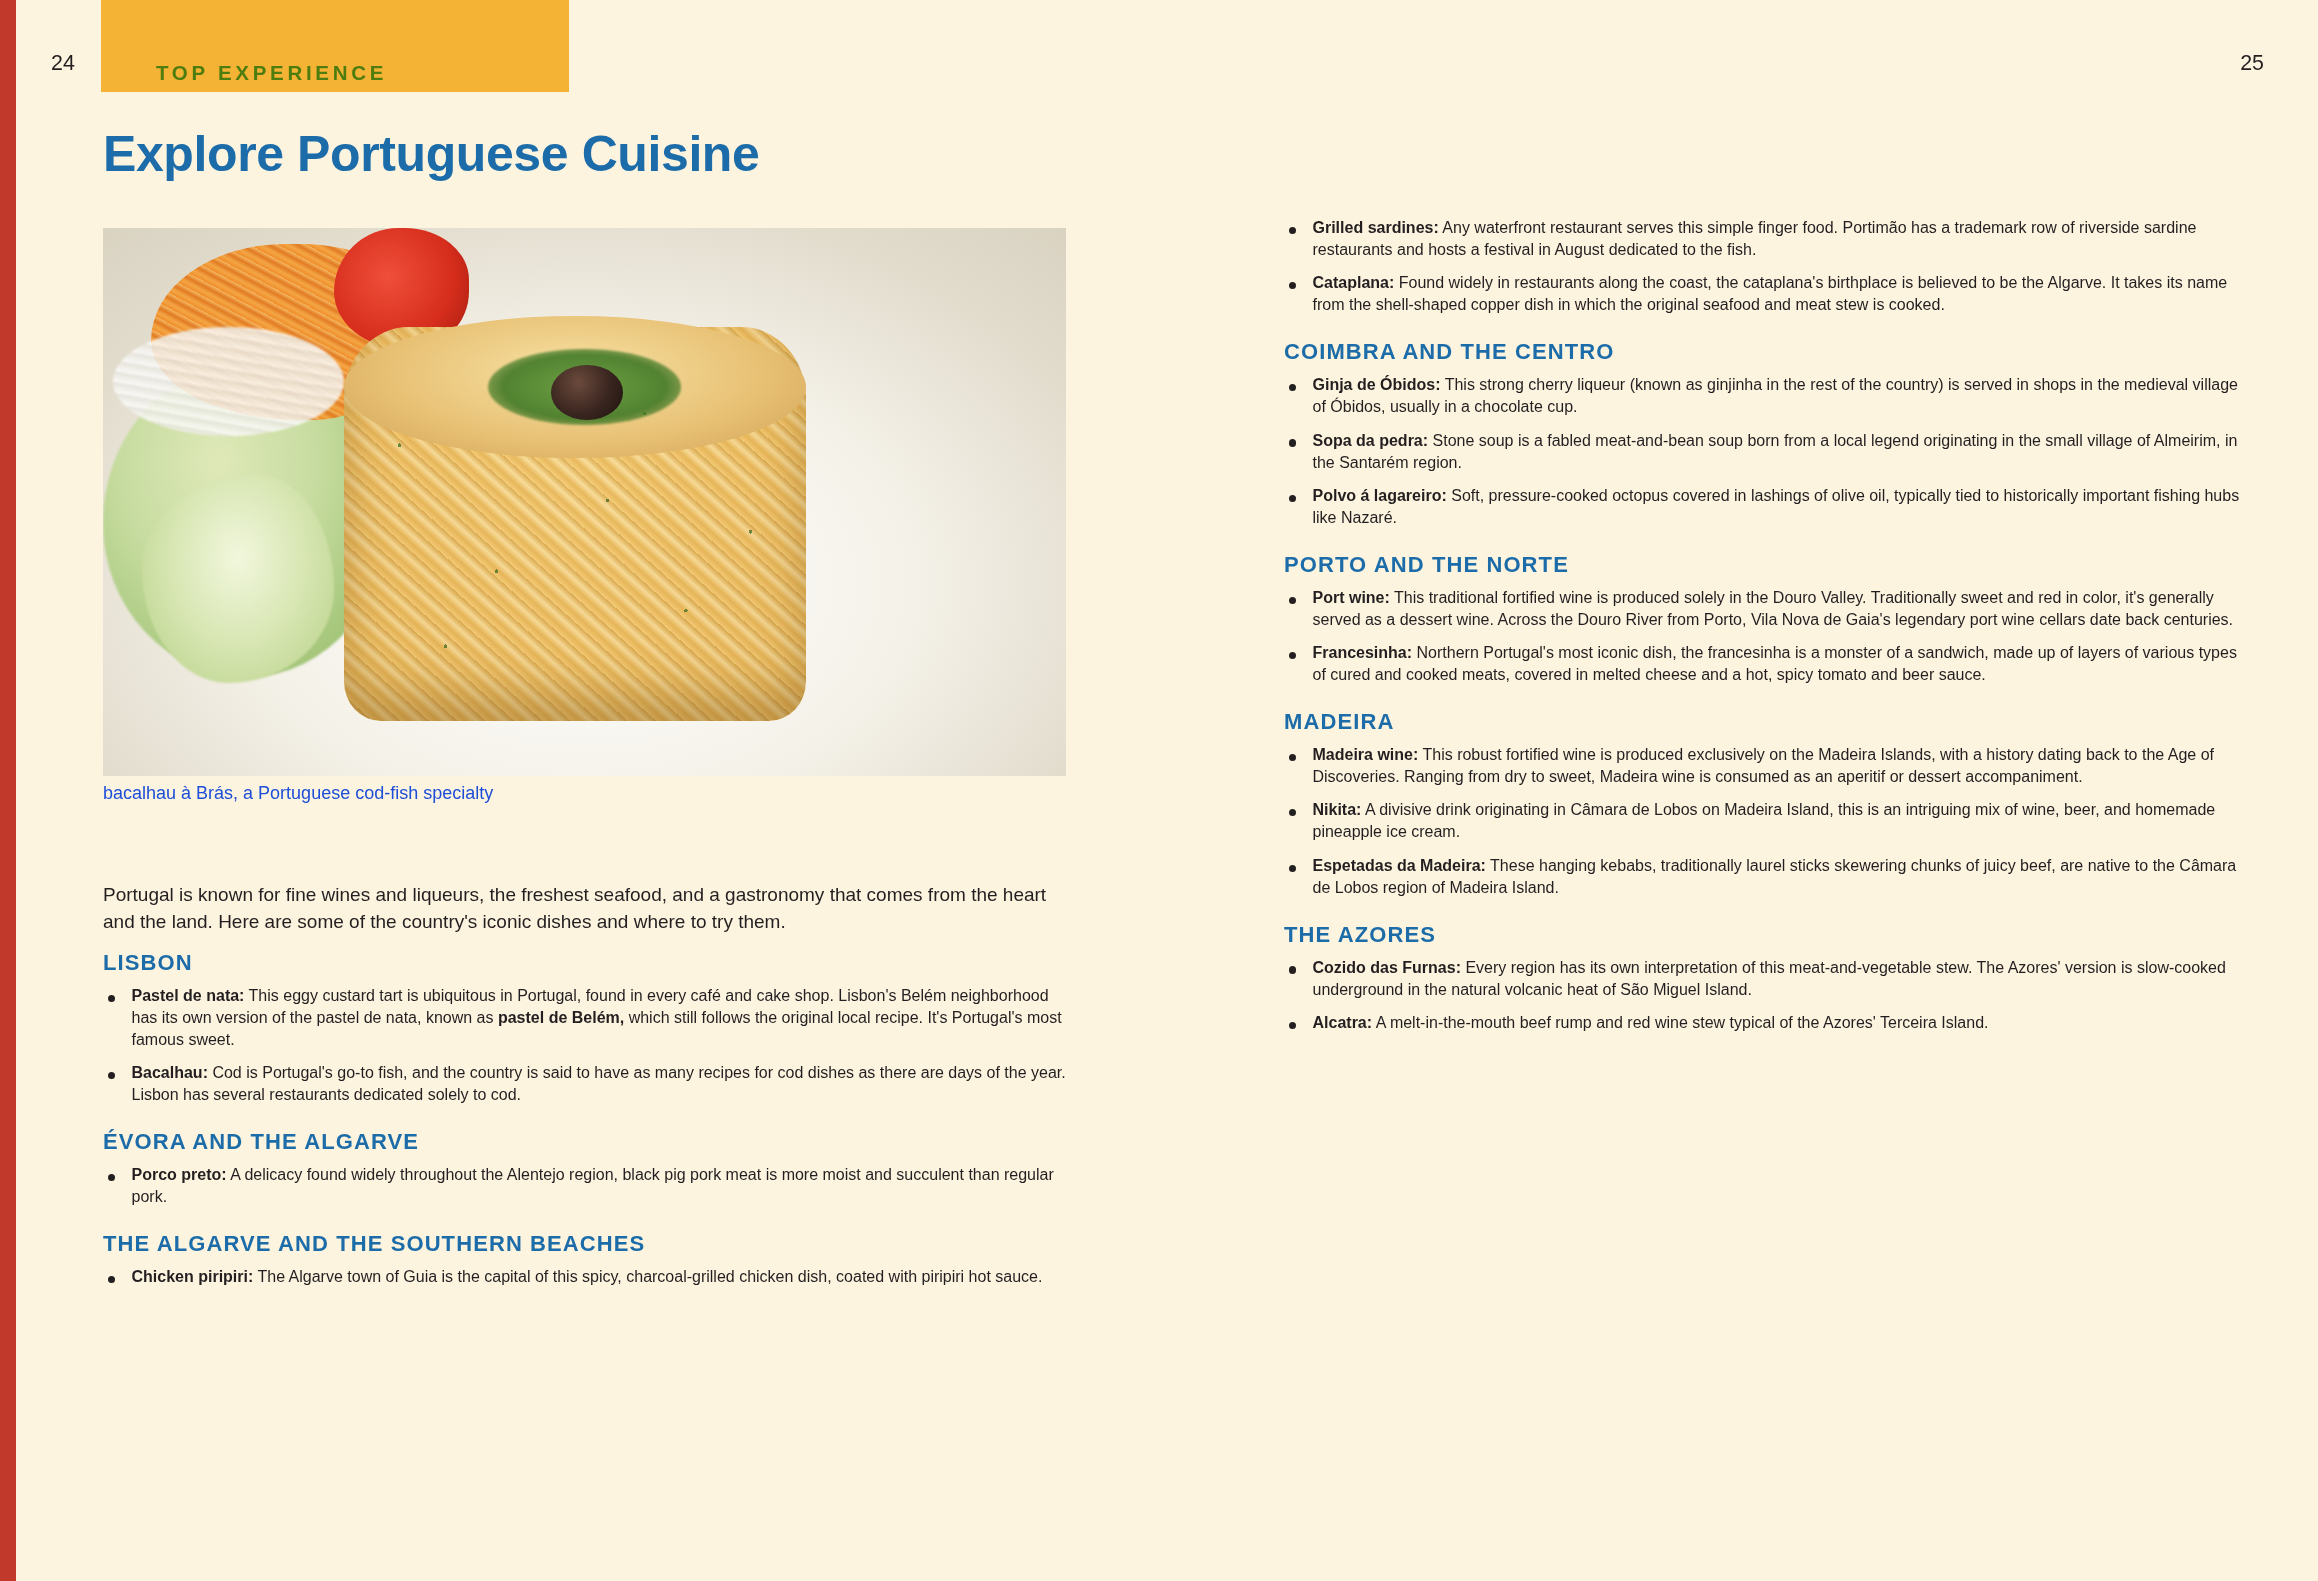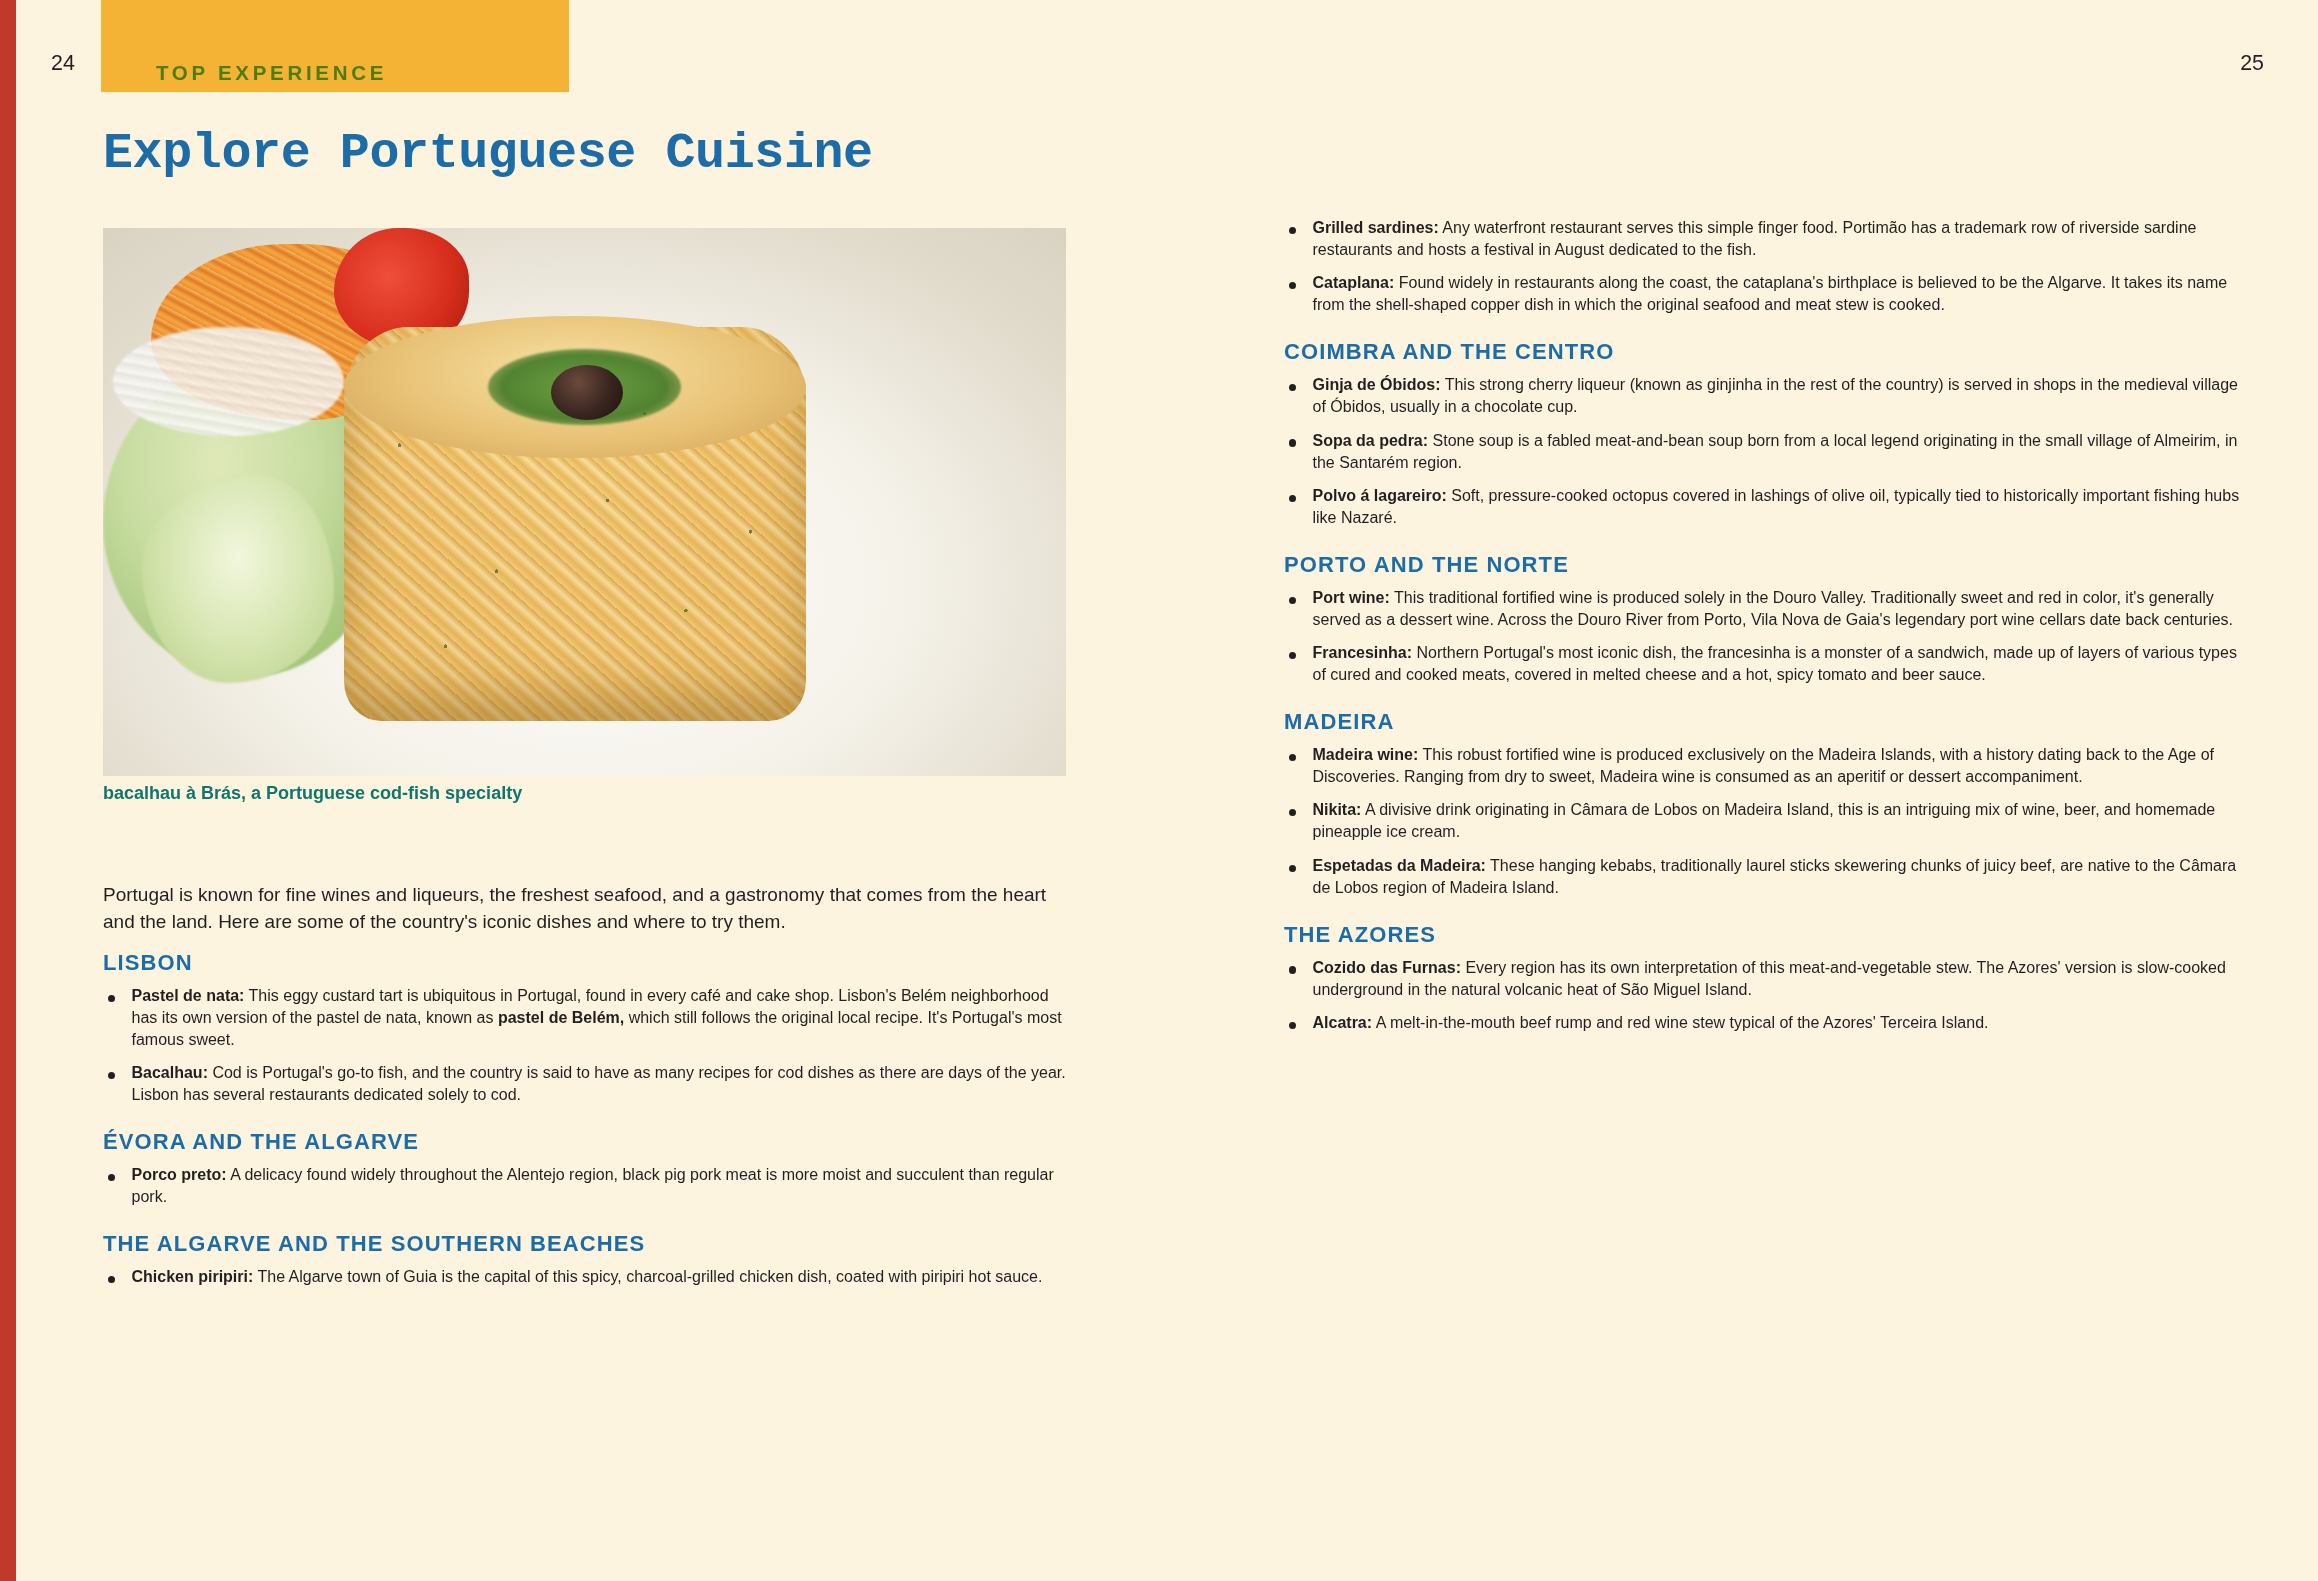--- a/index.html
+++ b/index.html
@@ -58,21 +58,20 @@
   .folio-right { right: 55px; top: 51px; }
 
   h1.title {
     position: absolute;
     left: 103px; top: 125px;
     margin: 0;
     font-size: 50px;
     font-weight: bold;
     color: #1b6ca8;
     letter-spacing: -0.4px;
-    font-family: Liberation Mono, monospace;
   }
 
   .photo-wrap {
     position: absolute;
     left: 103px; top: 228px;
     width: 963px; height: 548px;
   }
   .photo {
     width: 100%; height: 100%;
     position: relative;
@@ -172,22 +171,21 @@
       radial-gradient(circle at 74% 72%, #3f6b23 0 1.8px, transparent 1.8px),
       radial-gradient(circle at 22% 81%, #3f6b23 0 1.8px, transparent 1.8px),
       radial-gradient(circle at 65% 22%, #3f6b23 0 1.8px, transparent 1.8px),
       radial-gradient(circle at 88% 52%, #3f6b23 0 1.8px, transparent 1.8px);
     opacity: 0.75;
   }
   .caption {
     position: absolute;
     left: 103px; top: 783px;
     font-size: 18px;
-    color: #0f766e;
-    font-weight: bold;
+    color: #1d4ed8;
   }
 
   .intro {
     position: absolute;
     left: 103px; top: 863px;
     width: 968px;
     font-size: 19px;
     line-height: 1.42;
     color: #231f20;
   }

